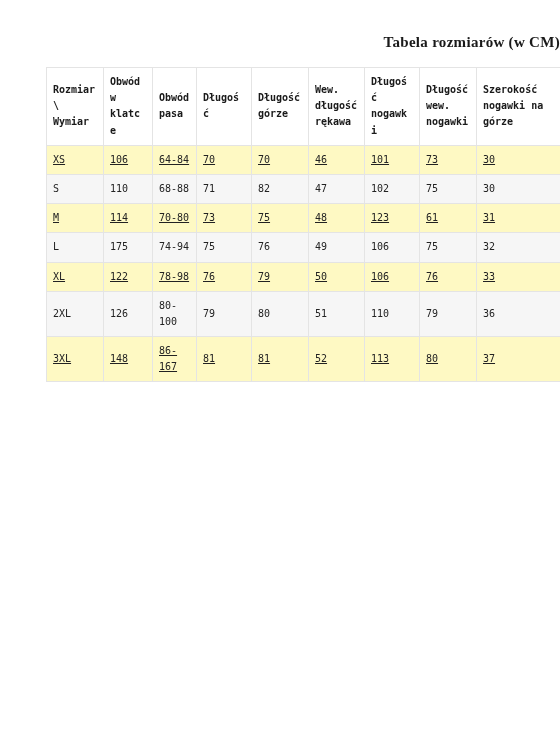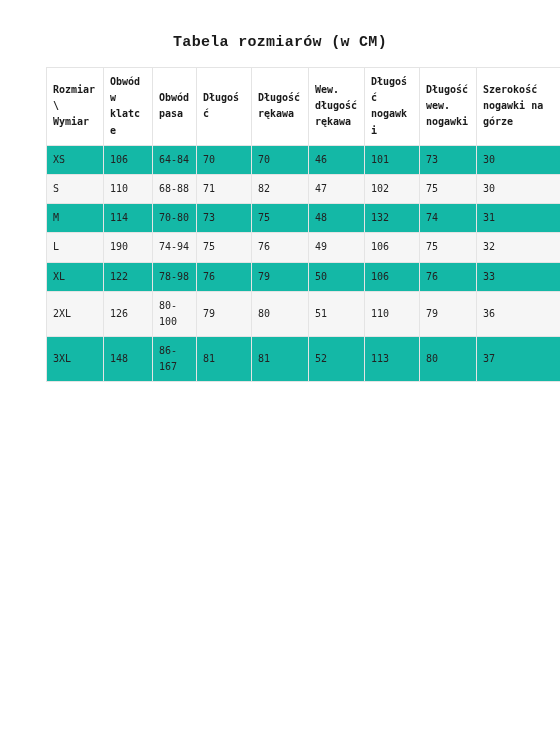--- a/index.html
+++ b/index.html
@@ -19,26 +19,26 @@
     position: relative;
     width: 560px;
     height: 746px;
   }
 
   .page-title {
     position: absolute;
     left: 0;
     top: 34px;
     width: 560px;
-    text-align: center;
+    text-align: right;
     font-size: 15px;
     font-weight: bold;
     letter-spacing: 0.3px;
     color: #1a1a1a;
-    font-family: Liberation Mono, monospace;
+    font-family: Liberation Serif, serif;
   }
 
   .table-wrap {
     position: absolute;
     left: 46px;
     top: 67px;
     width: 520px;
   }
 
   table.size-table {
@@ -69,21 +69,22 @@
 
   table.size-table td {
     font-weight: normal;
     color: #222222;
   }
 
   table.size-table tbody tr.row-alt td {
     background: #f6f6f6;
   }
   table.size-table tbody tr.row-plain td {
-    background: #14b8a6;
+    background: #fef9c3;
+    text-decoration: underline;
   }
 
   
   col.c0 { width: 57px; }
   col.c1 { width: 49px; }
   col.c2 { width: 44px; }
   col.c3 { width: 55px; }
   col.c4 { width: 57px; }
   col.c5 { width: 56px; }
   col.c6 { width: 55px; }
@@ -109,21 +110,21 @@
           <col class="c6">
           <col class="c7">
           <col class="c8">
       </colgroup>
       <thead>
         <tr>
           <th>Rozmiar \ Wymiar</th>
           <th>Obwód w klatce</th>
           <th>Obwód pasa</th>
           <th>Długość</th>
-          <th>Długość rękawa</th>
+          <th>Długość górze</th>
           <th>Wew. długość rękawa</th>
           <th>Długość nogawki</th>
           <th>Długość wew. nogawki</th>
           <th>Szerokość nogawki na górze</th>
         </tr>
       </thead>
       <tbody>
         <tr class="row-plain">
           <td>XS</td>
           <td>106</td>
@@ -146,27 +147,27 @@
           <td>75</td>
           <td>30</td>
         </tr>
         <tr class="row-plain">
           <td>M</td>
           <td>114</td>
           <td>70-80</td>
           <td>73</td>
           <td>75</td>
           <td>48</td>
-          <td>132</td>
-          <td>74</td>
+          <td>123</td>
+          <td>61</td>
           <td>31</td>
         </tr>
         <tr class="row-alt">
           <td>L</td>
-          <td>190</td>
+          <td>175</td>
           <td>74-94</td>
           <td>75</td>
           <td>76</td>
           <td>49</td>
           <td>106</td>
           <td>75</td>
           <td>32</td>
         </tr>
         <tr class="row-plain">
           <td>XL</td>

